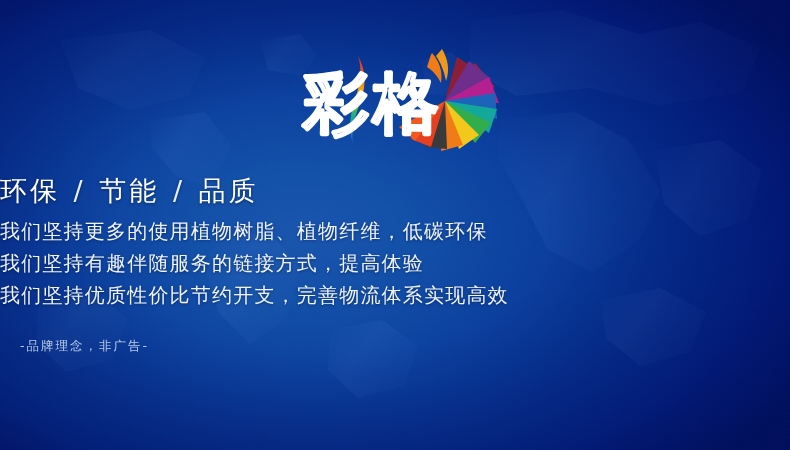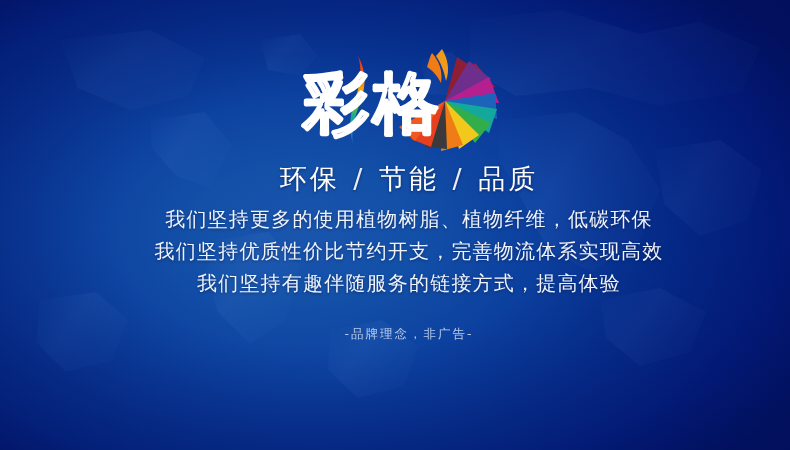--- a/index.html
+++ b/index.html
@@ -46,23 +46,21 @@
     width: 215px;
     height: 125px;
   }
   .logo svg { display: block; }
 
   
   .content {
     position: absolute;
     left: 0;
     right: 0;
-    top: 160px;
-    text-align: center;
-    padding-left: 28px;
+    top: 172px;
   }
   .headline {
     font-size: 27px;
     line-height: 38px;
     color: #ffffff;
     letter-spacing: 3px;
     font-weight: 500;
     text-shadow: 0 1px 3px rgba(0,0,20,0.45);
   }
   .headline .sep {
@@ -80,20 +78,21 @@
     letter-spacing: 1.2px;
     font-weight: 400;
     text-shadow: 0 1px 3px rgba(0,0,25,0.40);
   }
   .footnote {
     margin-top: 26px;
     font-size: 12.5px;
     line-height: 18px;
     color: #b9cbe9;
     letter-spacing: 2px;
+    margin-left: 20px;
   }
 </style>
 </head>
 <body>
 
 <div id="banner">
 
   <svg class="worldmap" viewBox="0 0 790 450" preserveAspectRatio="none" aria-hidden="true">
     <defs>
       <linearGradient id="wmFade" x1="0" y1="0" x2="1" y2="0.6">
@@ -189,20 +188,20 @@
     <div class="headline">
       <span>环保</span>
       <span class="sep">/</span>
       <span>节能</span>
       <span class="sep">/</span>
       <span>品质</span>
     </div>
 
     <div class="body-lines">
       <div class="body-line">我们坚持更多的使用植物树脂、植物纤维，低碳环保</div>
+      <div class="body-line">我们坚持有趣伴随服务的链接方式，提高体验</div>
       <div class="body-line">我们坚持优质性价比节约开支，完善物流体系实现高效</div>
-      <div class="body-line">我们坚持有趣伴随服务的链接方式，提高体验</div>
     </div>
 
     <div class="footnote">-品牌理念，非广告-</div>
 
   </div>
 </div>
 
 </body></html>

